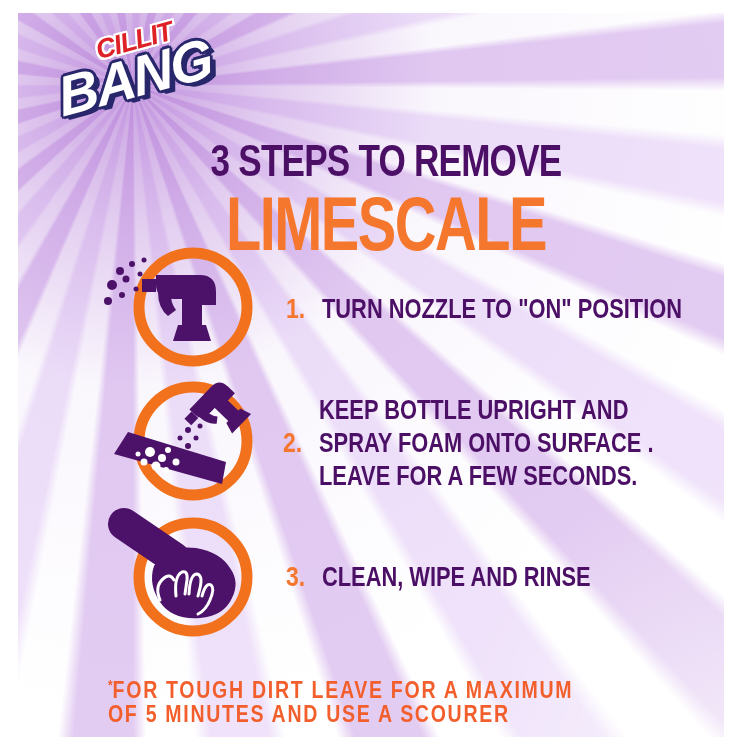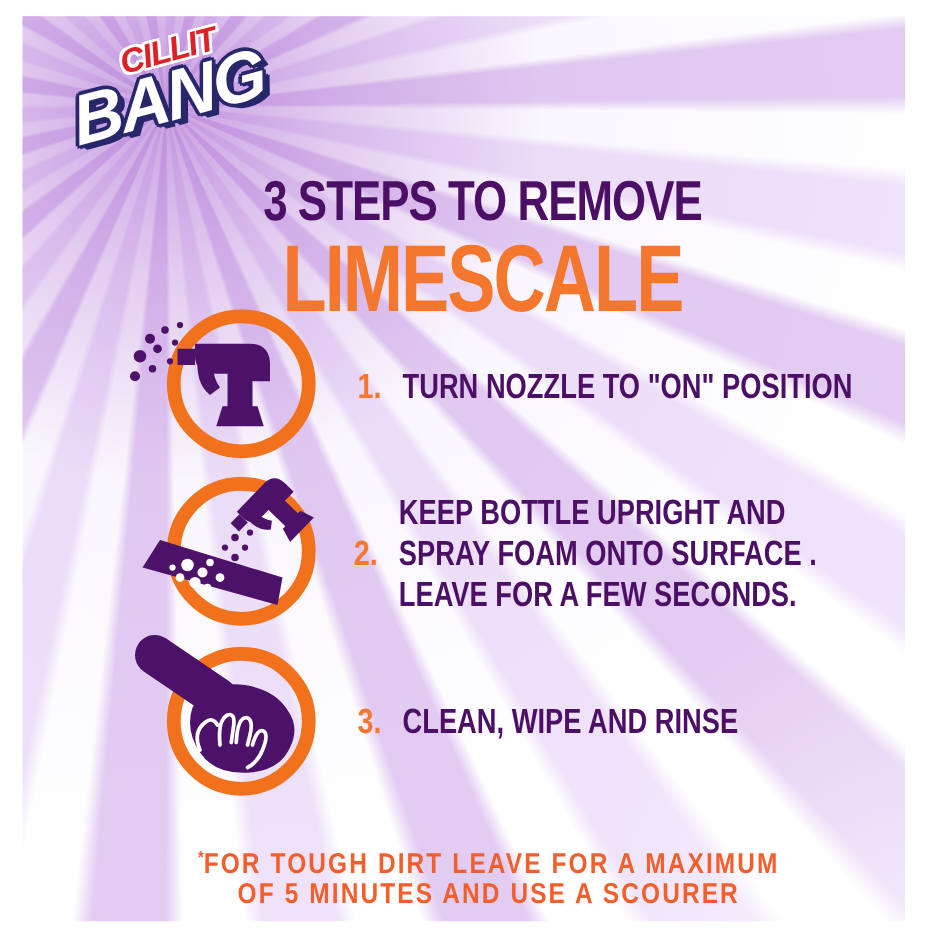--- a/index.html
+++ b/index.html
@@ -46,21 +46,21 @@
   
   .steptext{position:absolute;display:flex;align-items:center;gap:13px;
             font-weight:bold;color:#4C0F66;font-size:28px;line-height:33px;}
   .steptext .num{color:#F5762F;transform:scaleX(0.82);transform-origin:left center;}
   .steptext .lines{transform:scaleX(0.78);transform-origin:left center;white-space:nowrap;}
   .steptext .lines span{display:block;}
   .step1{left:268px;top:279px;}
   .step2{left:265px;top:380px;}
   .step3{left:268px;top:547px;}
   
-  .footnote{position:absolute;left:40px;right:0;top:660px;text-align:center;
+  .footnote{position:absolute;left:40px;right:0;top:660px;
             color:#F25F2D;font-weight:bold;font-size:23px;line-height:24px;}
   .footnote .fline{transform:scaleX(0.85);letter-spacing:2px;}
   .footnote sup{font-size:14px;vertical-align:8px;letter-spacing:0;}
 </style>
 </head>
 <body>
 
 <div class="page">
   <div class="poster">
 

